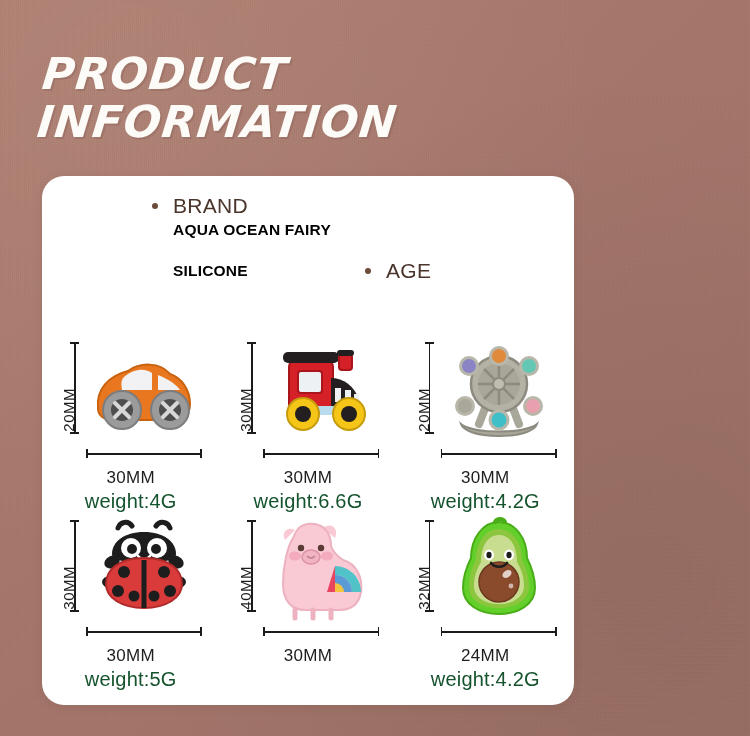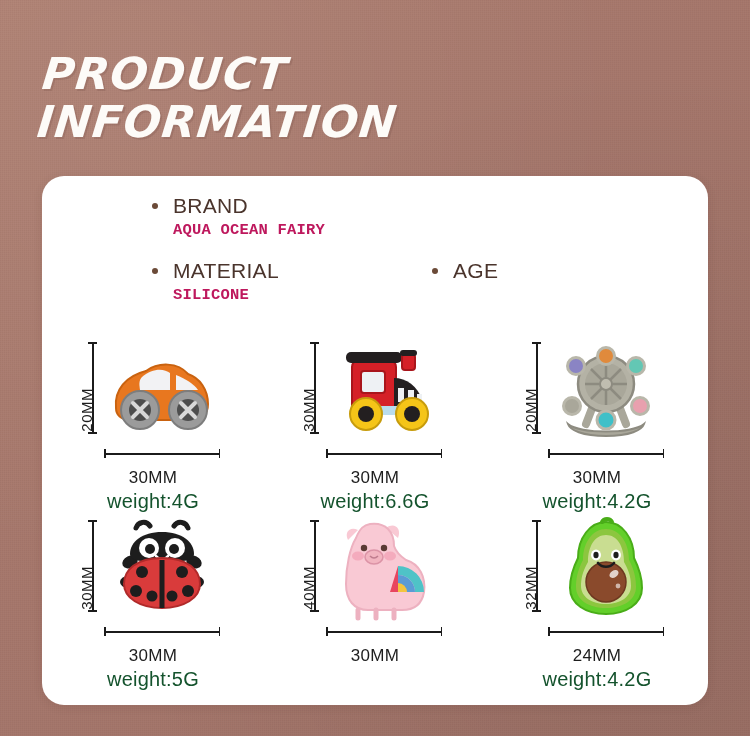--- a/index.html
+++ b/index.html
@@ -30,39 +30,39 @@
     font-weight:bold;font-style:italic;
     font-size:44px;line-height:48px;
     letter-spacing:1px;
     font-family:"DejaVu Sans","Liberation Sans",sans-serif;
     text-shadow:2px 2px 0 rgba(120,80,70,.25);
     white-space:pre-line;
     transform:skewX(-6deg);
   }
   .card{
     position:absolute;left:42px;top:176px;
-    width:666px;height:529px;
+    width:532px;height:529px;
     background:#ffffff;border-radius:22px;
     box-shadow:0 2px 10px rgba(80,50,44,.12);
     overflow:hidden;
   }
   
   .info{
     position:absolute;left:0;top:18px;width:100%;
     box-sizing:border-box;padding:0 40px 0 110px;
   }
   .info-row{display:flex;margin-bottom:20px;}
   .info-cell{width:50%;box-sizing:border-box;}
   .info-cell.second{padding-left:22px;}
   .info-label{display:flex;align-items:center;color:#4a342c;
     font-size:21px;font-weight:300;letter-spacing:.3px;}
   .dot{width:6px;height:6px;border-radius:50%;background:#6b4a38;
     margin-right:15px;flex:0 0 auto;}
-  .info-value{margin-left:21px;color:#be185d;font-size:15.5px;
-    font-weight:bold;letter-spacing:.2px;margin-top:3px;font-family:Liberation Mono, monospace;}
+  .info-value{margin-left:21px;color:#000000;font-size:15.5px;
+    font-weight:bold;letter-spacing:.2px;margin-top:3px;}
   
   .grid{position:absolute;left:0;top:160px;width:100%;}
   .grow{display:flex;}
   .cell{width:33.333%;box-sizing:border-box;position:relative;
     height:178px;}
   .figwrap{position:relative;width:185px;margin:0 auto;height:118px;}
   .art{position:absolute;left:46px;top:2px;width:112px;height:104px;}
   .vline{position:absolute;left:28px;top:6px;height:92px;width:9px;}
   .vline .bar{position:absolute;left:4px;top:0;width:1.6px;height:100%;background:#1b1b1b;}
   .vline .cap{position:absolute;left:0;width:9px;height:1.6px;background:#1b1b1b;}
@@ -101,24 +101,20 @@
           <span>BRAND</span>
         </div>
         <div class="info-value">AQUA OCEAN FAIRY</div>
       </div>
       <div class="info-cell second">
       </div>
     </div>
 
     <div class="info-row">
       <div class="info-cell">
-        <div class="info-label">
-          <span class="dot"></span>
-          <span>MATERIAL</span>
-        </div>
         <div class="info-value">SILICONE</div>
       </div>
       <div class="info-cell second">
         <div class="info-label">
           <span class="dot"></span>
           <span>AGE</span>
         </div>
       </div>
     </div>
 

